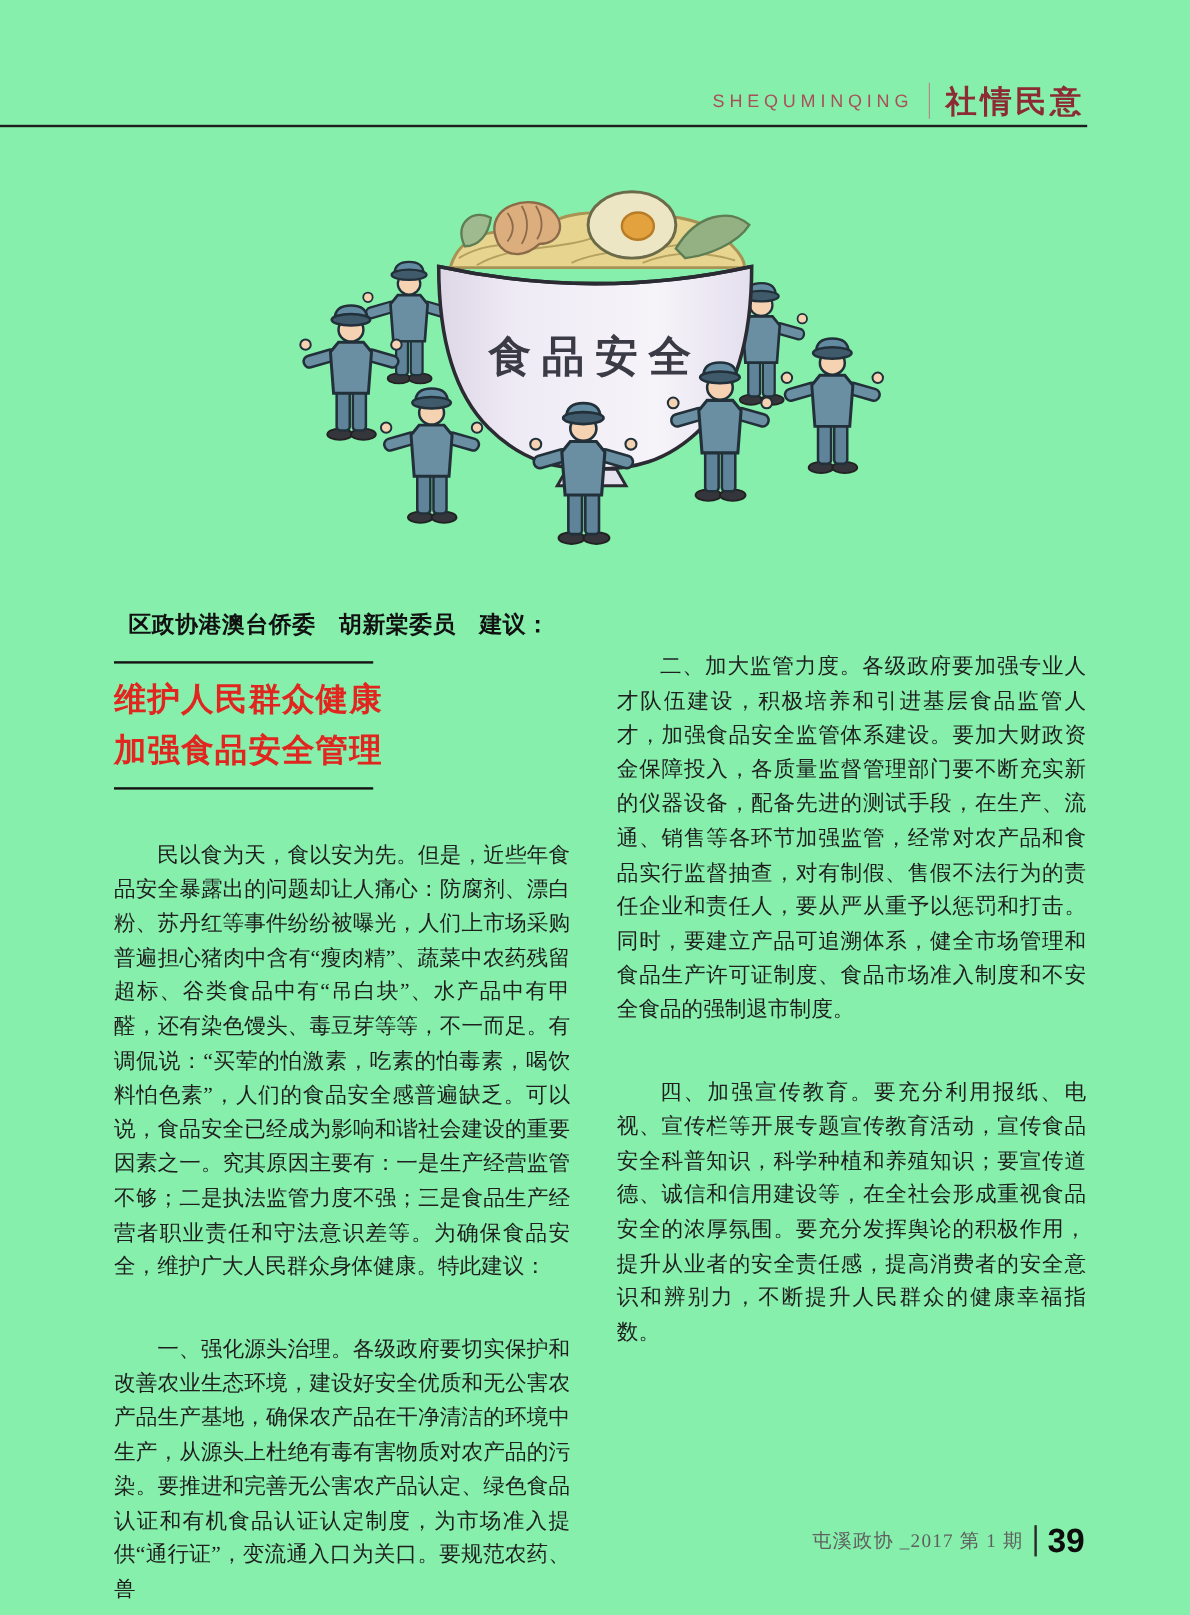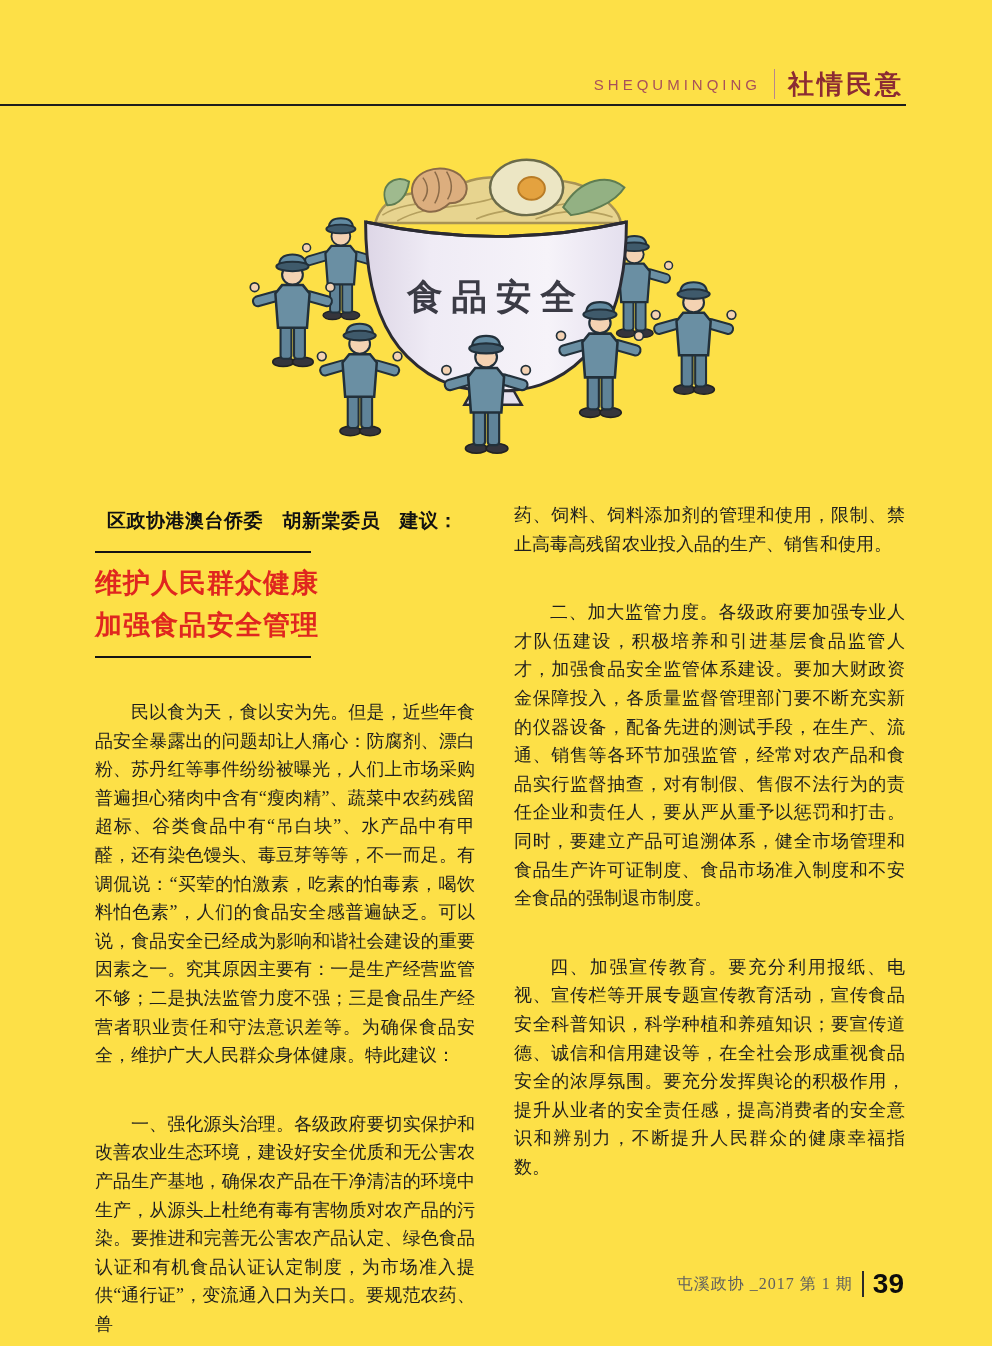--- a/index.html
+++ b/index.html
@@ -1,17 +1,17 @@
 <!DOCTYPE html>
 <html><head>
 <meta charset="utf-8">
 <style>
   html,body{margin:0;padding:0;background:#ffffff;}
   .page{
-    position:relative;width:992px;height:1346px;background:#fde047;
+    position:relative;width:992px;height:1346px;background:#86efac;
     font-family:"Liberation Serif",serif;color:#1f1f1f;overflow:hidden;
   }
   
   .masthead{
     position:absolute;top:64px;right:88px;height:40px;
     display:flex;align-items:center;gap:13px;
   }
   .masthead-en{
     font-family:"Liberation Sans",sans-serif;font-size:15px;
     color:#a8505a;letter-spacing:4px;
@@ -131,21 +131,20 @@
     <h1 class="headline">
       <span>维护人民群众健康</span>
       <span>加强食品安全管理</span>
     </h1>
     <div class="title-rule"></div>
     <p class="body-par indent body-start">民以食为天，食以安为先。但是，近些年食品安全暴露出的问题却让人痛心：防腐剂、漂白粉、苏丹红等事件纷纷被曝光，人们上市场采购普遍担心猪肉中含有“瘦肉精”、蔬菜中农药残留超标、谷类食品中有“吊白块”、水产品中有甲醛，还有染色馒头、毒豆芽等等，不一而足。有调侃说：“买荤的怕激素，吃素的怕毒素，喝饮料怕色素”，人们的食品安全感普遍缺乏。可以说，食品安全已经成为影响和谐社会建设的重要因素之一。究其原因主要有：一是生产经营监管不够；二是执法监管力度不强；三是食品生产经营者职业责任和守法意识差等。为确保食品安全，维护广大人民群众身体健康。特此建议：</p>
     <p class="body-par indent">一、强化源头治理。各级政府要切实保护和改善农业生态环境，建设好安全优质和无公害农产品生产基地，确保农产品在干净清洁的环境中生产，从源头上杜绝有毒有害物质对农产品的污染。要推进和完善无公害农产品认定、绿色食品认证和有机食品认证认定制度，为市场准入提供“通行证”，变流通入口为关口。要规范农药、兽</p>
   </section>
 
   <section class="col col-right">
-    <p class="body-par">药、饲料、饲料添加剂的管理和使用，限制、禁止高毒高残留农业投入品的生产、销售和使用。</p>
     <p class="body-par indent">二、加大监管力度。各级政府要加强专业人才队伍建设，积极培养和引进基层食品监管人才，加强食品安全监管体系建设。要加大财政资金保障投入，各质量监督管理部门要不断充实新的仪器设备，配备先进的测试手段，在生产、流通、销售等各环节加强监管，经常对农产品和食品实行监督抽查，对有制假、售假不法行为的责任企业和责任人，要从严从重予以惩罚和打击。同时，要建立产品可追溯体系，健全市场管理和食品生产许可证制度、食品市场准入制度和不安全食品的强制退市制度。</p>
     <p class="body-par indent">四、加强宣传教育。要充分利用报纸、电视、宣传栏等开展专题宣传教育活动，宣传食品安全科普知识，科学种植和养殖知识；要宣传道德、诚信和信用建设等，在全社会形成重视食品安全的浓厚氛围。要充分发挥舆论的积极作用，提升从业者的安全责任感，提高消费者的安全意识和辨别力，不断提升人民群众的健康幸福指数。</p>
   </section>
 
   <div class="page-footer">
     <span class="footer-journal">屯溪政协 _2017 第 1 期</span>
     <span class="footer-bar"></span>
     <span class="footer-page">39</span>
   </div>
 

